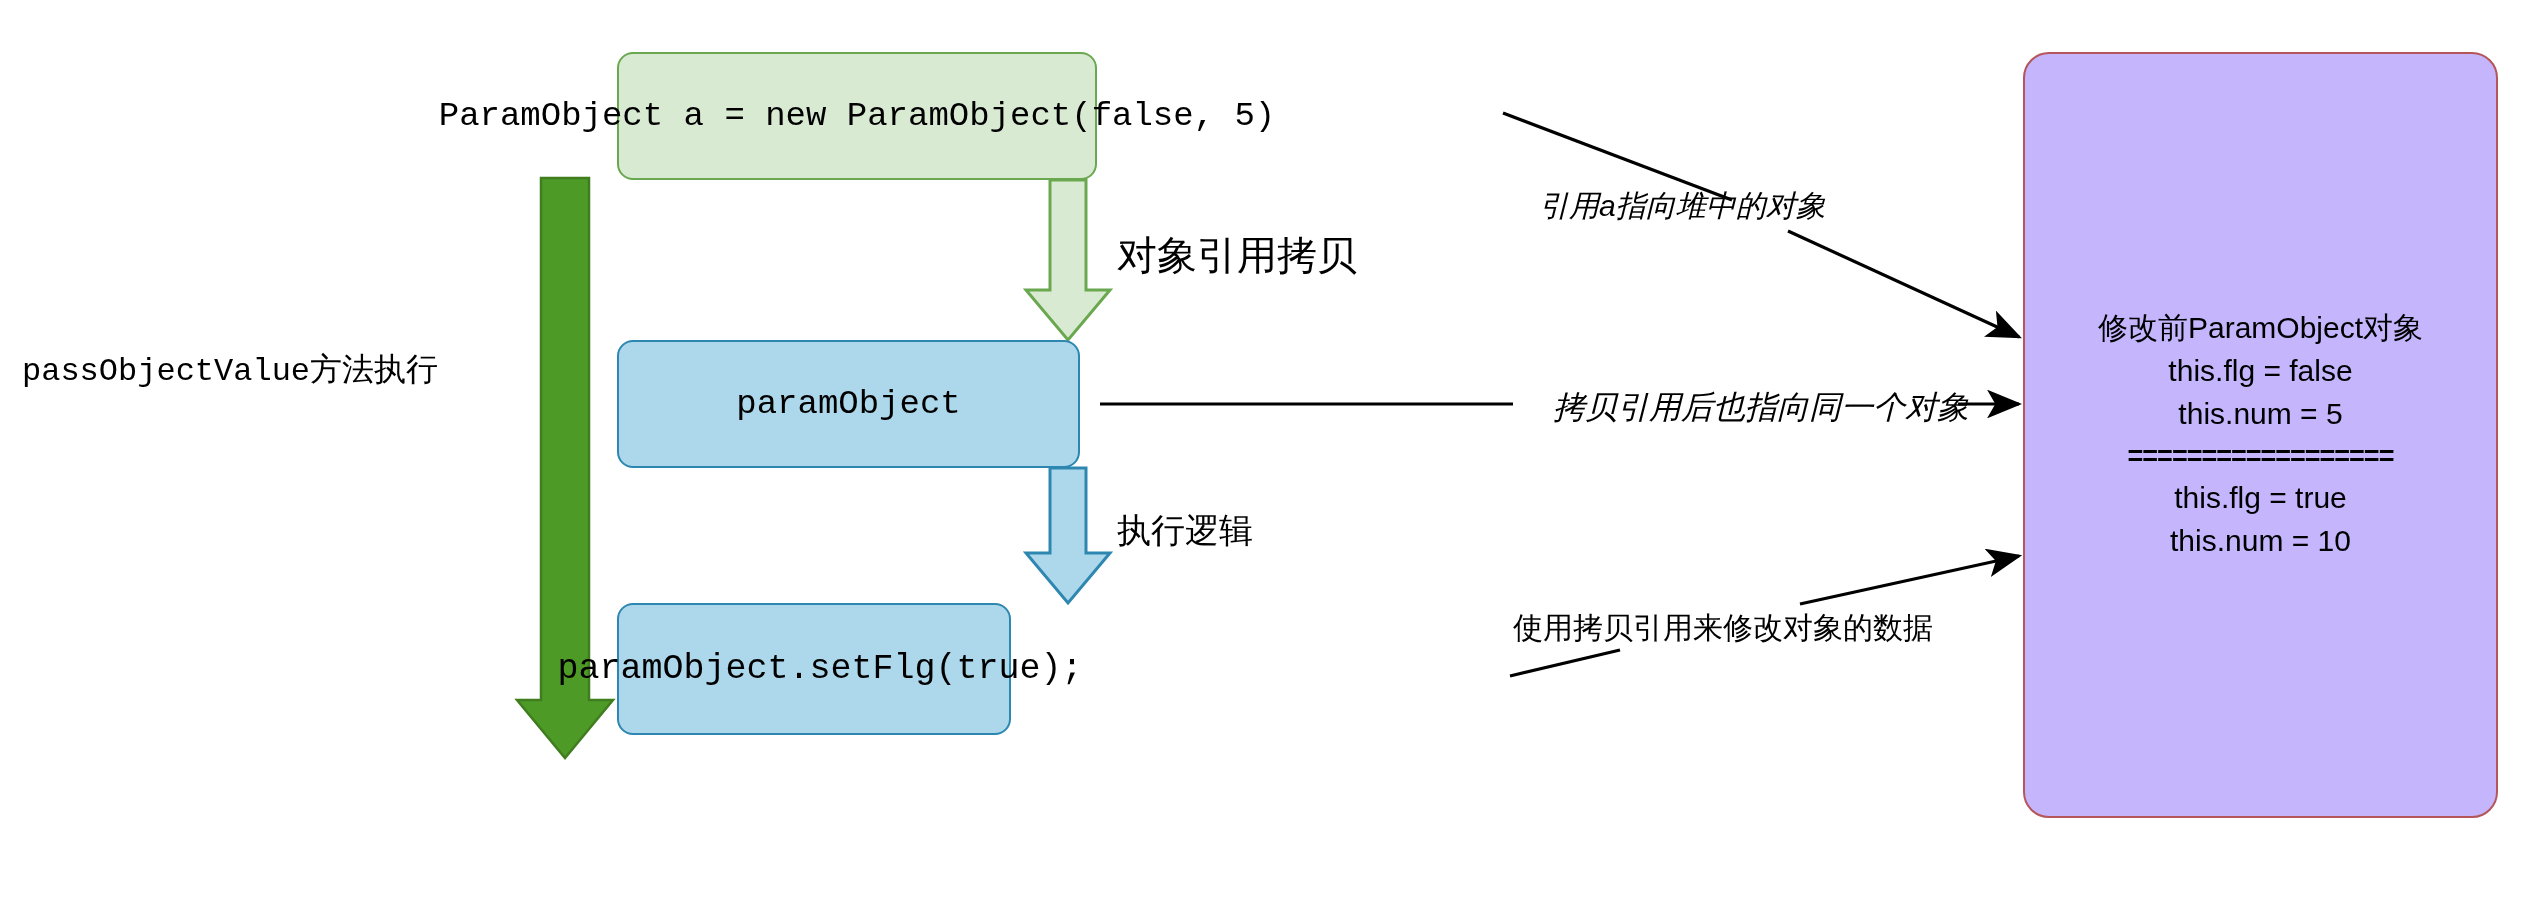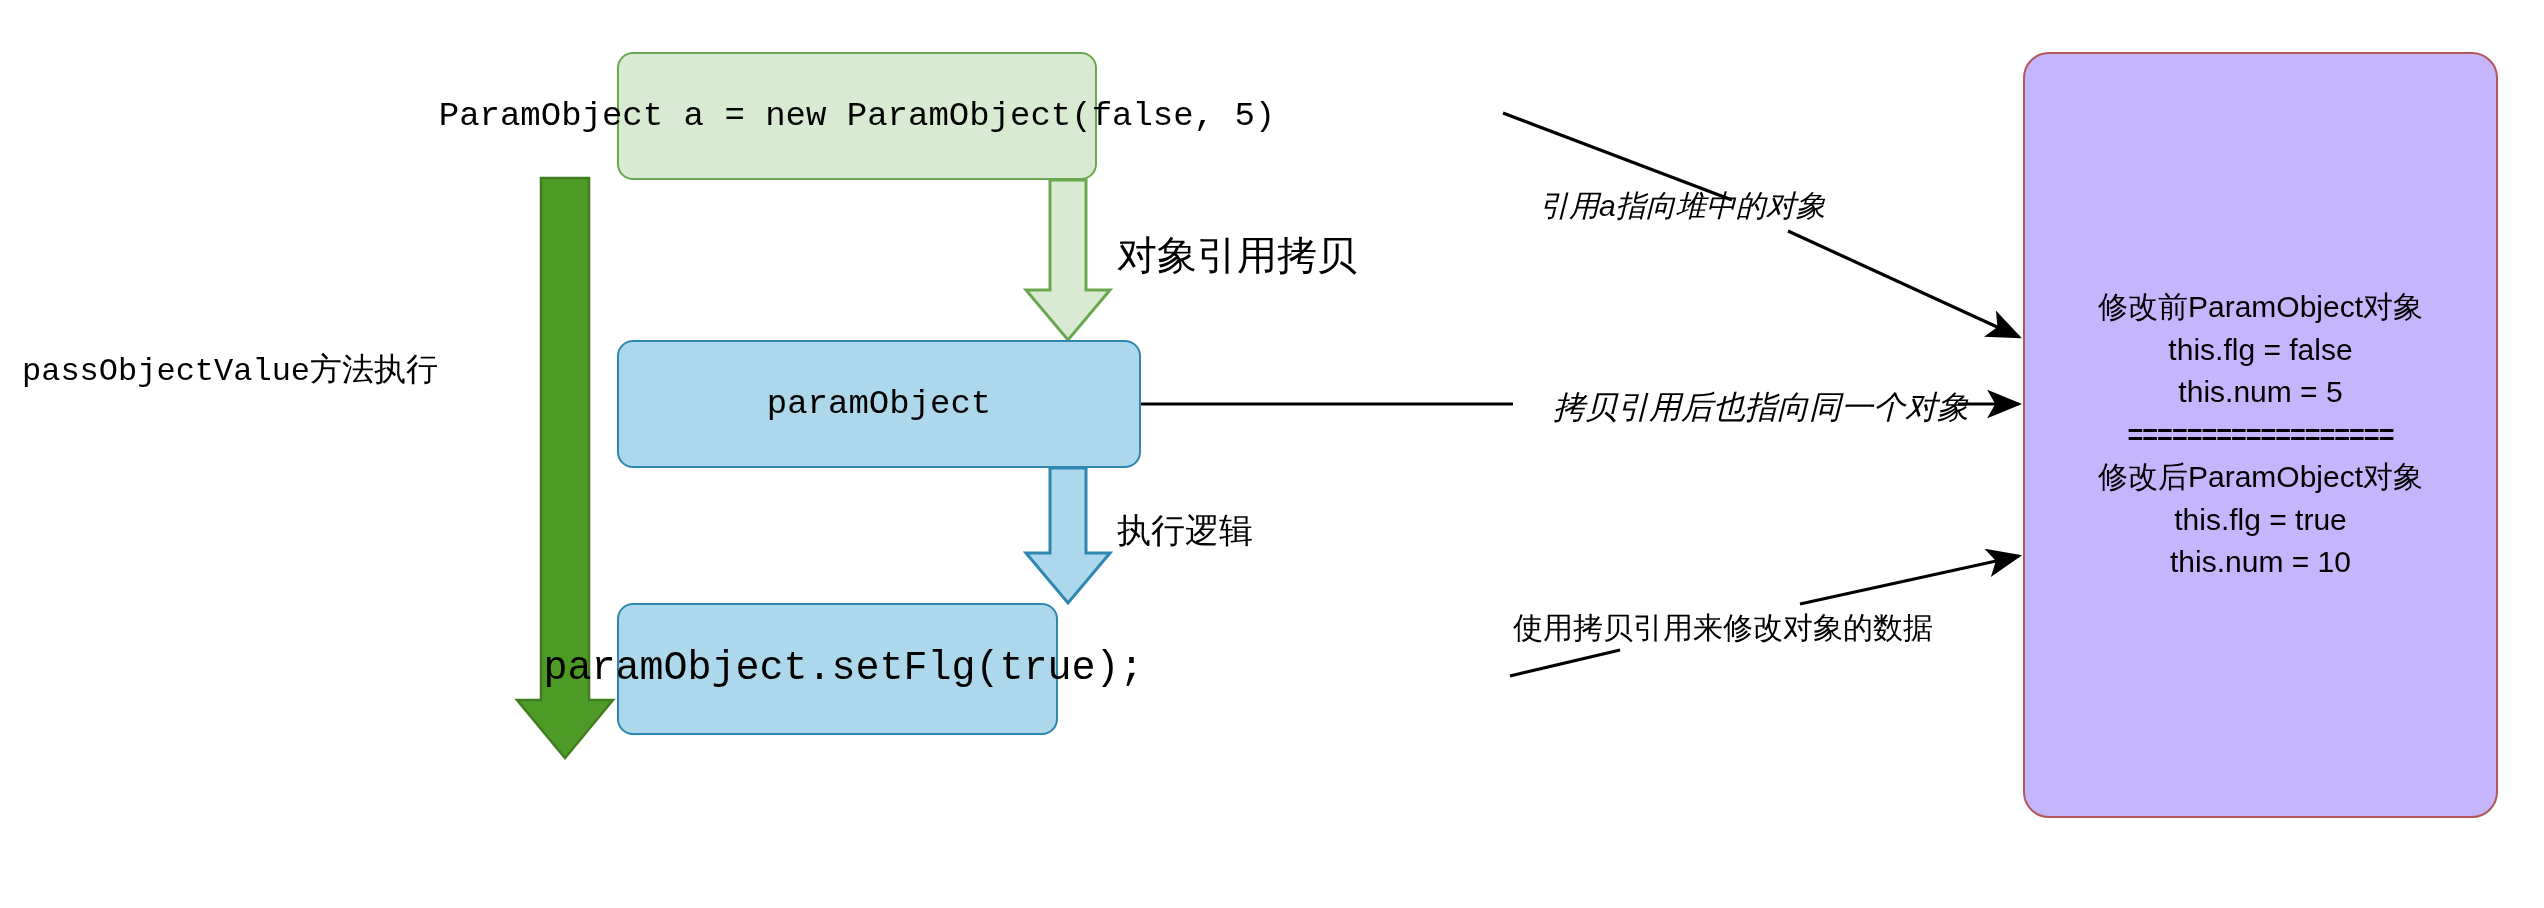--- a/index.html
+++ b/index.html
@@ -45,30 +45,30 @@
   
   .blue-box {
     background: #add8ec;
     border: 2px solid #2d87b0;
     border-radius: 16px;
     color: #000000;
   }
   #blue-box-1 {
     left: 617px;
     top: 340px;
-    width: 524px;
+    width: 463px;
     height: 128px;
     font-size: 34px;
   }
   #blue-box-2 {
     left: 617px;
     top: 603px;
-    width: 441px;
+    width: 394px;
     height: 132px;
-    font-size: 40px;
+    font-size: 35px;
     line-height: 1.32;
     padding-left: 12px;
   }
   #blue-box-2 .lines {
     white-space: pre;
     text-align: center;
   }
 
   
   #pink-box {
@@ -209,18 +209,17 @@
 
   <div class="label" id="label-copy-same-object">拷贝引用后也指向同一个对象</div>
 
   <div class="label" id="label-modify-via-copy">使用拷贝引用来修改对象的数据</div>
 
   <div class="box" id="pink-box">
     <div class="heap-line">修改前ParamObject对象</div>
     <div class="heap-line">this.flg = false</div>
     <div class="heap-line">this.num = 5</div>
     <div class="heap-line sep">==================</div>
-    <div class="heap-line">修改后ParamObject对象</div>
     <div class="heap-line">this.flg = true</div>
     <div class="heap-line">this.num = 10</div>
   </div>
 
 </div>
 
 </body></html>

